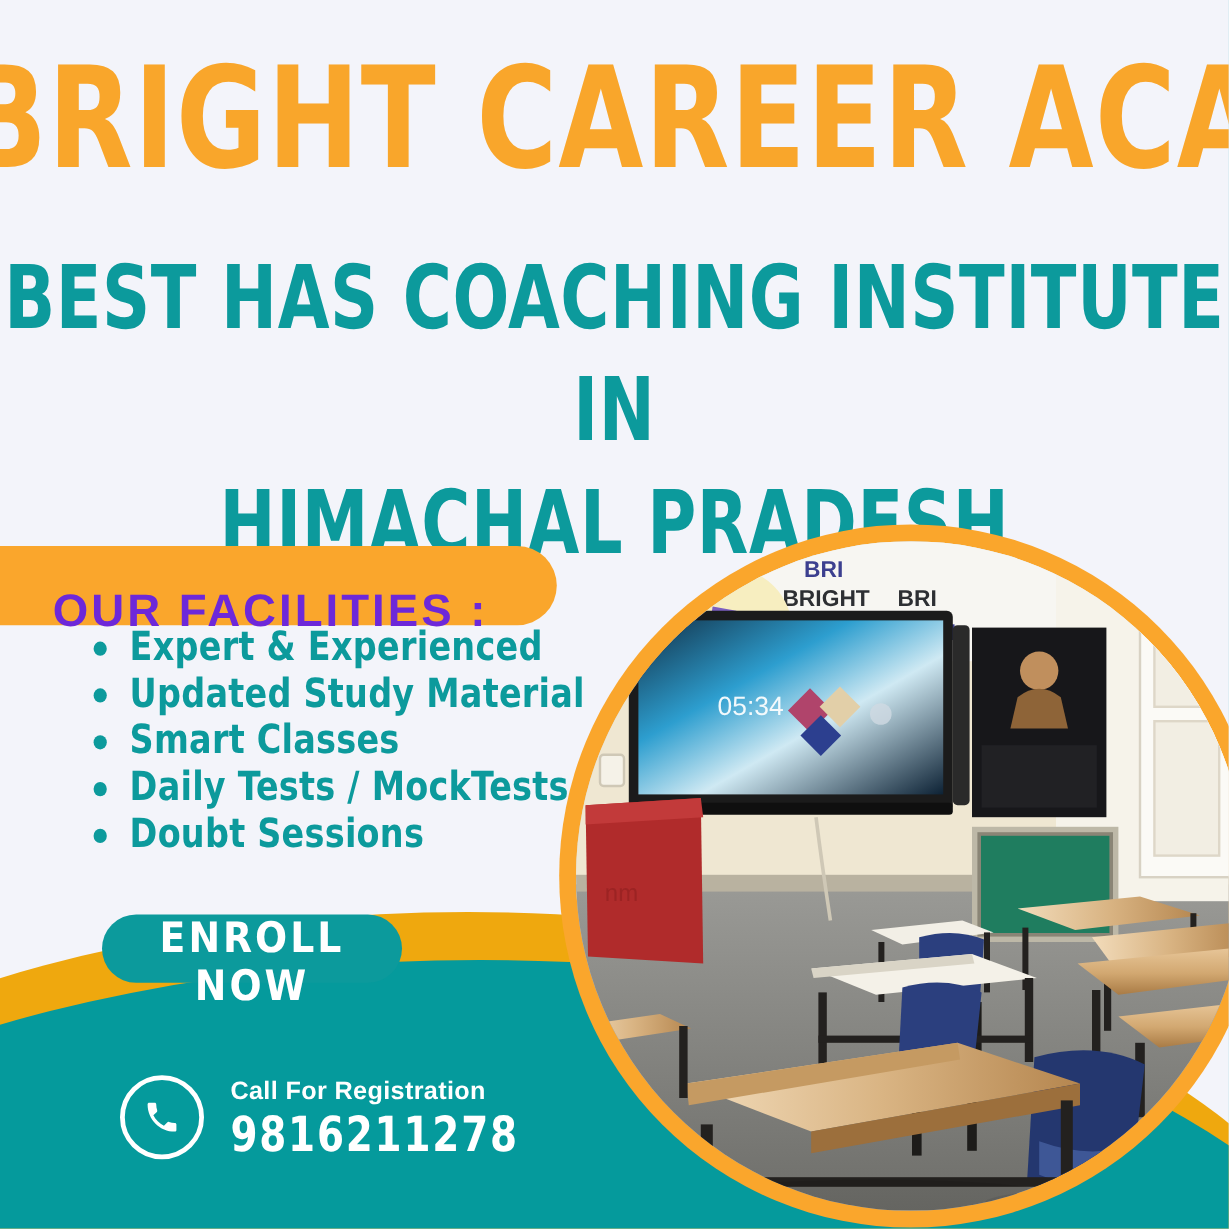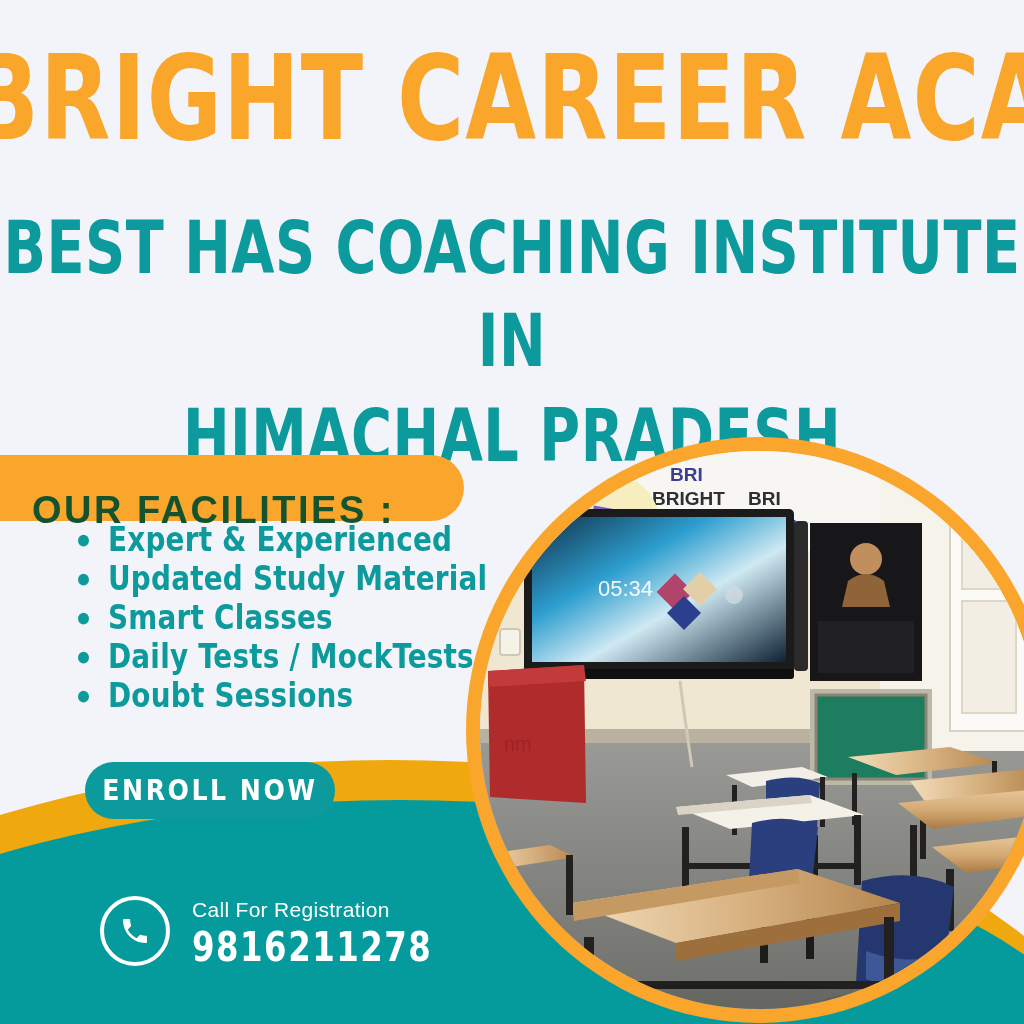--- a/index.html
+++ b/index.html
@@ -75,26 +75,26 @@
   .fac-banner{
     position:absolute;
     left:0;top:455px;
     width:464px;height:66px;
     background:#faa62c;
     border-radius:0 34px 34px 0;
     display:flex;align-items:center;
     z-index:4;
   }
   .fac-banner-label{
-    color:#14532d;
+    color:#6d28d9;
     font-family:"Liberation Sans","DejaVu Sans",sans-serif;
     font-weight:bold;
     font-size:38px;
     letter-spacing:2.5px;
-    padding-left:32px;
+    padding-left:44px;
     white-space:nowrap;
     margin-top:44px;
   }
 
   
   .fac-list{
     position:absolute;
     left:72px;top:520px;
     margin:0;padding:0;
     list-style:none;
@@ -125,21 +125,21 @@
   .enroll-btn{
     position:absolute;
     left:85px;top:762px;
     width:250px;height:57px;
     background:#0c9a9c;
     border:none;
     border-radius:29px;
     color:#ffffff;
     font-family:"Liberation Sans Narrow","DejaVu Sans Condensed","Liberation Sans",sans-serif;
     font-weight:bold;
-    font-size:28px;
+    font-size:35px;
     letter-spacing:2.5px;
     cursor:pointer;
     z-index:6;
     padding:0;
   }
 
   
   .contact{
     position:absolute;
     left:100px;top:896px;
@@ -154,21 +154,21 @@
     flex:0 0 auto;
   }
   .phone-icon svg{display:block;}
   .contact-text{
     margin-left:22px;
     color:#ffffff;
     line-height:1;
   }
   .contact-label{
     font-family:"Liberation Sans","DejaVu Sans",sans-serif;
-    font-weight:normal;
+    font-weight:bold;
     font-size:21px;
     letter-spacing:0.3px;
     display:block;
   }
   .contact-number{
     display:block;
     margin-top:7px;
     font-family:"Liberation Sans Narrow","DejaVu Sans Condensed","Liberation Sans",sans-serif;
     font-weight:bold;
     font-size:36px;

